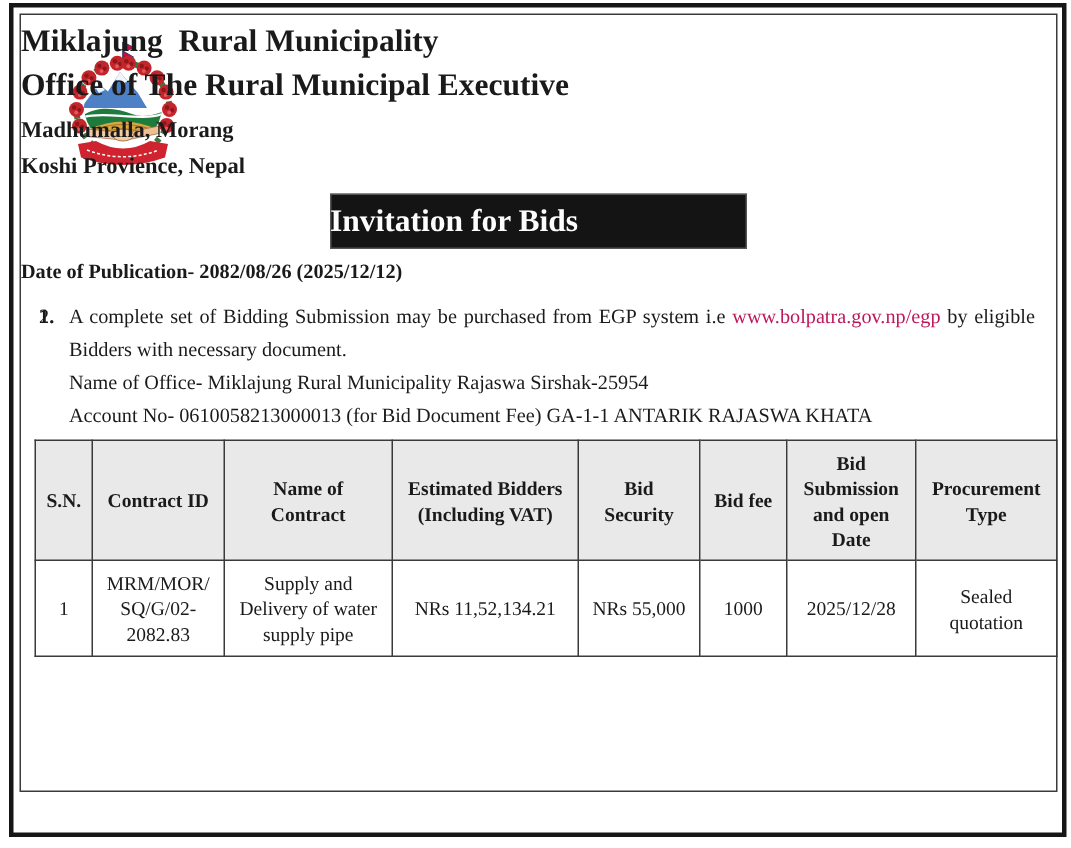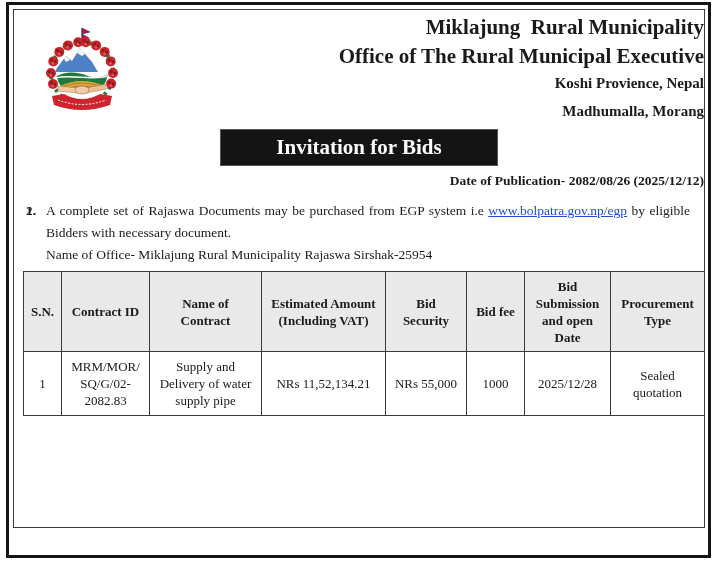--- a/index.html
+++ b/index.html
@@ -3,35 +3,35 @@
 <meta charset="utf-8">
 <style>
   html,body{margin:0;padding:0;background:#fff;}
   .page{position:relative;width:714px;height:565px;background:#fff;overflow:hidden;
         font-family:"Liberation Serif","DejaVu Serif",serif;color:#1a1a1a;}
   .border-thick{position:absolute;left:6px;top:2px;right:3px;bottom:7px;
         border:3px solid #161616;pointer-events:none;}
   .inner-box{position:absolute;left:13px;top:9px;width:690px;height:517px;
         border:1px solid #3a3a3a;box-sizing:content-box;}
   .logo{position:absolute;left:44px;top:26px;width:76px;height:90px;}
-  .hdr{text-align:right;white-space:pre-wrap;}
+  .hdr{text-align:left;white-space:pre-wrap;}
   .title{margin-top:5px;font-size:21px;font-weight:bold;line-height:1.15;}
   .subtitle{margin-top:5px;font-size:21px;font-weight:bold;line-height:1.15;}
   .addr1{margin-top:11px;font-size:15px;font-weight:bold;line-height:1.1;}
   .addr2{margin-top:7px;font-size:15px;font-weight:bold;line-height:1.1;}
   .banner{margin:10px auto 0 auto;width:278px;height:37px;background:#141414;
-        color:#fdfdfd;font-size:21px;font-weight:bold;text-align:center;line-height:37px;
+        color:#fdfdfd;font-size:21px;font-weight:bold;line-height:37px;
         box-shadow:0 0 0 1px #555 inset;}
-  .pubdate{margin-top:7px;text-align:right;font-size:13.5px;font-weight:bold;}
+  .pubdate{margin-top:7px;text-align:left;font-size:13.5px;font-weight:bold;}
   .notices{margin:11px 14px 0 12px;font-size:13.5px;line-height:22px;}
   .notice{position:relative;padding-left:20px;}
   .notice .num{position:absolute;left:0;top:0;}
   .num-bold{font-weight:bold;}
   .just{text-align:justify;}
-  .link{text-decoration:underline;color:#1d4ed8;cursor:pointer;}
+  .link{color:#be185d;cursor:pointer;}
   .detail{position:relative;padding-left:20px;}
   table.bids{border-collapse:collapse;margin:5px 0 0 9px;table-layout:fixed;width:681px;}
   table.bids th,table.bids td{border:1px solid #3a3a3a;text-align:center;vertical-align:middle;
         padding:2px 3px;box-sizing:border-box;overflow:hidden;}
   table.bids th{background:#e9e9e9;font-size:13px;font-weight:bold;line-height:17px;height:80px;}
   table.bids td{background:#fff;font-size:13px;line-height:17px;height:64px;}
   .pre{white-space:pre-line;}
   .footer-sign{position:absolute;right:17px;bottom:11px;font-size:15.5px;font-weight:bold;}
 </style>
 </head>
@@ -88,53 +88,54 @@
       <use href="#flw" x="52.1" y="19.4"></use>
       <use href="#flw" x="60.7" y="25.9"></use>
     <use href="#flw" x="66.7" y="35.4"></use>
       <use href="#flw" x="69" y="47"></use>
       <use href="#flw" x="67.1" y="57.6"></use>
   </svg>
 
   <div class="inner-box">
     <div class="hdr title">Miklajung  Rural Municipality</div>
     <div class="hdr subtitle">Office of The Rural Municipal Executive</div>
+    <div class="hdr addr1">Madhumalla, Morang</div>
     <div class="hdr addr2">Koshi Provience, Nepal</div>
-    <div class="hdr addr1">Madhumalla, Morang</div>
     <div class="banner">Invitation for Bids</div>
     <div class="pubdate">Date of Publication- 2082/08/26 (2025/12/12)</div>
 
     <div class="notices">
       <div class="notice">
         <span class="num num-bold">1.</span>
       </div>
       <div class="notice just">
-        <span class="num">2.</span><span>A complete set of Rajaswa Documents may be purchased from EGP system i.e </span><span class="link">www.bolpatra.gov.np/egp</span><span> by eligible Bidders with necessary document.</span>
+        <span class="num">2.</span><span>A complete set of Bidding Submission may be purchased from EGP system i.e </span><span class="link">www.bolpatra.gov.np/egp</span><span> by eligible Bidders with necessary document.</span>
       </div>
       <div class="detail">Name of Office- Miklajung Rural Municipality Rajaswa Sirshak-25954</div>
+      <div class="detail">Account No- 0610058213000013 (for Bid Document Fee) GA-1-1 ANTARIK RAJASWA KHATA</div>
     </div>
 
     <table class="bids">
       <colgroup>
         <col style="width:38px">
           <col style="width:88px">
           <col style="width:112px">
           <col style="width:124px">
         <col style="width:81px">
           <col style="width:58px">
           <col style="width:86px">
           <col style="width:94px">
       </colgroup>
       <thead>
         <tr>
           <th class="pre">S.N.</th>
           <th class="pre">Contract ID</th>
           <th class="pre">Name of
 Contract</th>
-          <th class="pre">Estimated Amount
+          <th class="pre">Estimated Bidders
 (Including VAT)</th>
           <th class="pre">Bid
 Security</th>
           <th class="pre">Bid fee</th>
           <th class="pre">Bid
 Submission
 and open
 Date</th>
           <th class="pre">Procurement
 Type</th>

